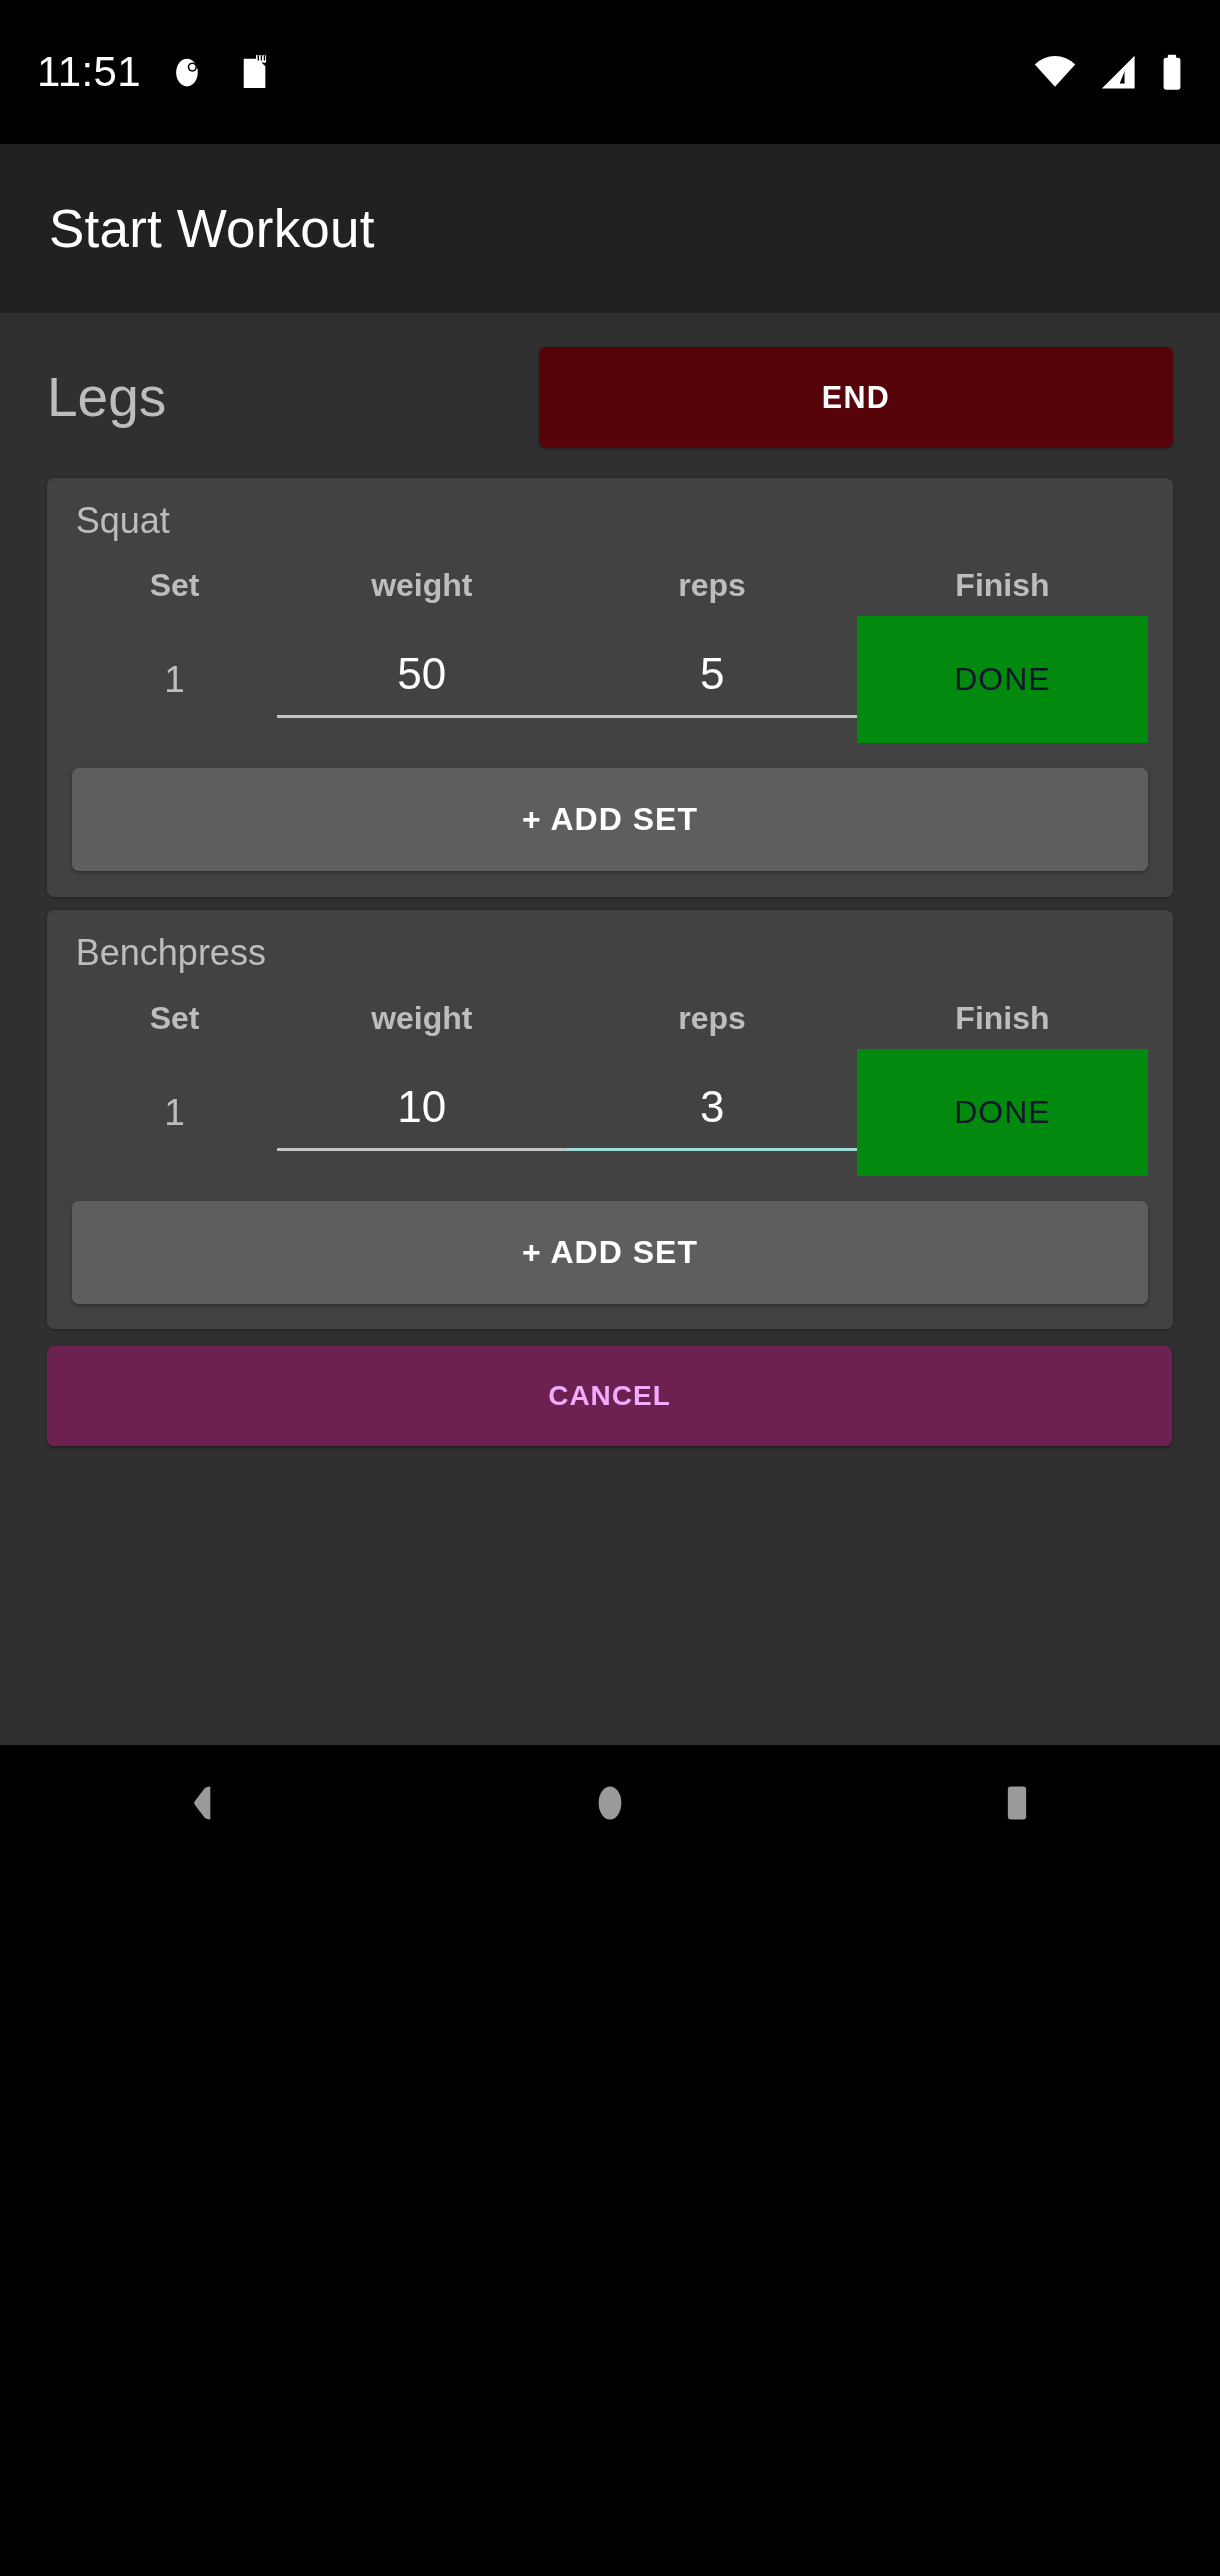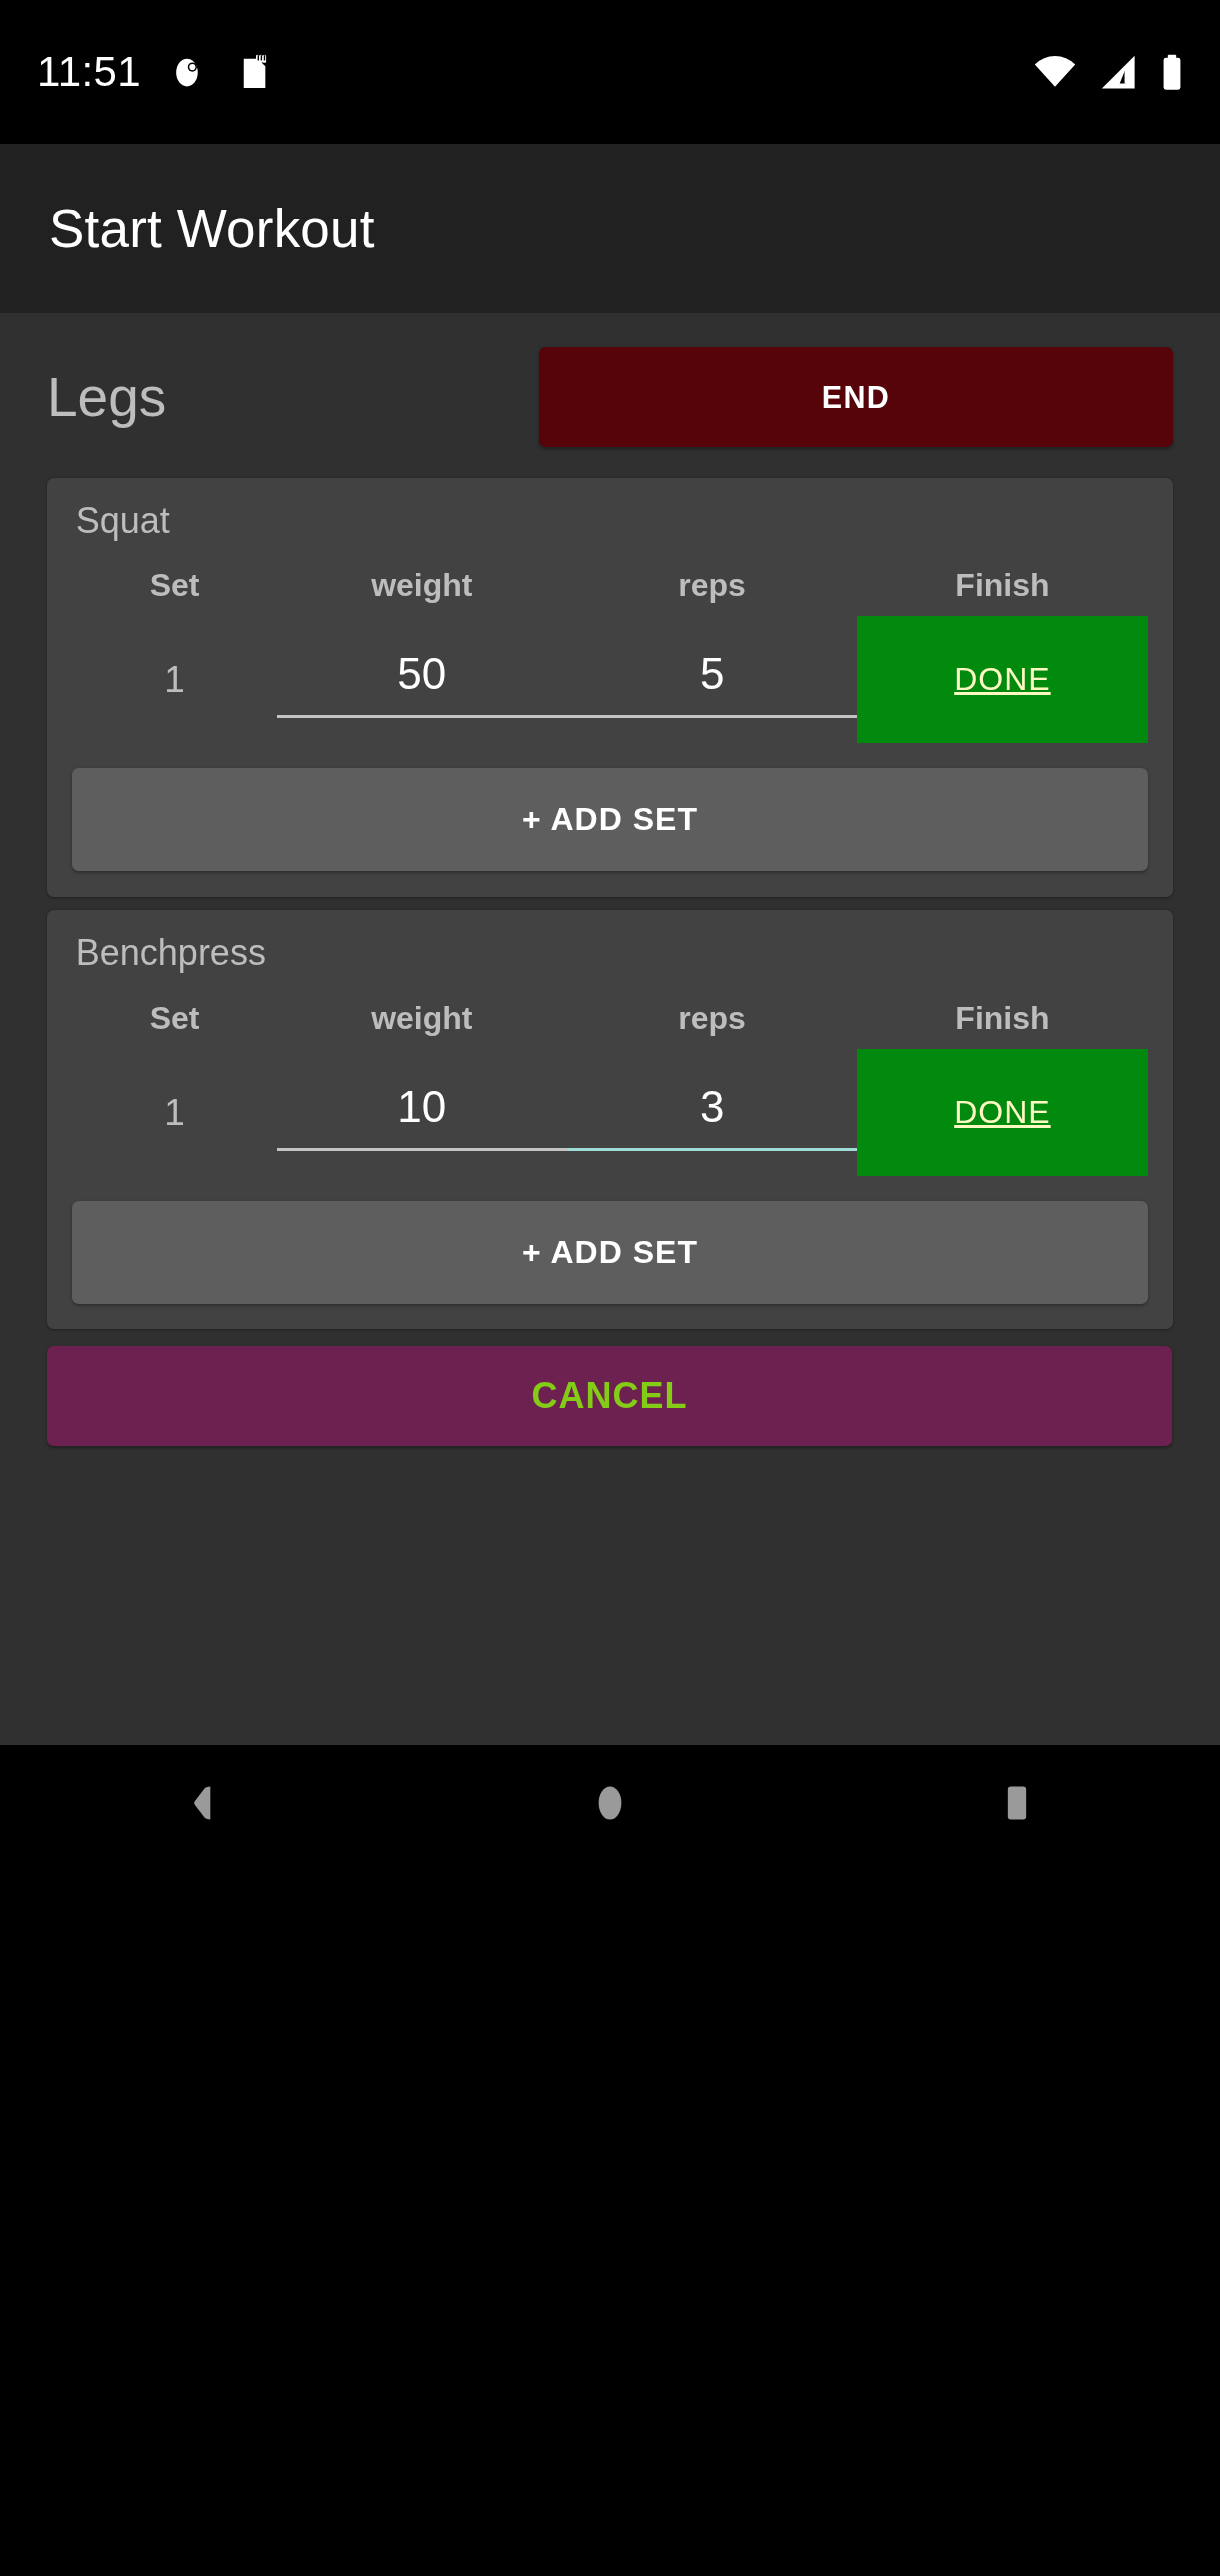--- a/index.html
+++ b/index.html
@@ -161,27 +161,26 @@
     font-family: "Liberation Sans", sans-serif;
   }
   .num-input.focused { border-bottom-color: #9fdcd6; }
 
   .done-cell { padding: 0; }
   .done-button {
     width: 100%;
     height: 127px;
     background: #028A0F;
     border: none;
-    color: #fef9c3;
+    color: #0f172a;
     font-size: 32px;
     font-weight: normal;
     letter-spacing: 1px;
     cursor: pointer;
     font-family: "Liberation Sans", sans-serif;
-    text-decoration: underline;
   }
 
   .add-set-button {
     display: block;
     width: 100%;
     margin-top: 25.4px;
     height: 103px;
     background: #5e5e5e;
     color: #ffffff;
     font-size: 32px;
@@ -193,22 +192,22 @@
     box-shadow: 0 1.7px 3.4px rgba(0,0,0,0.3);
     font-family: "Liberation Sans", sans-serif;
   }
 
   .cancel-button {
     display: block;
     width: calc(100% - 95px);
     margin: 17px 39px 0 47px;
     height: 100px;
     background: #6D2150;
-    color: #84cc16;
-    font-size: 36px;
+    color: #f0abfc;
+    font-size: 28px;
     font-weight: bold;
     letter-spacing: 1px;
     border: none;
     border-radius: 6.8px;
     cursor: pointer;
     box-shadow: 0 1.7px 3.4px rgba(0,0,0,0.35);
     font-family: "Liberation Sans", sans-serif;
   }
 
   

